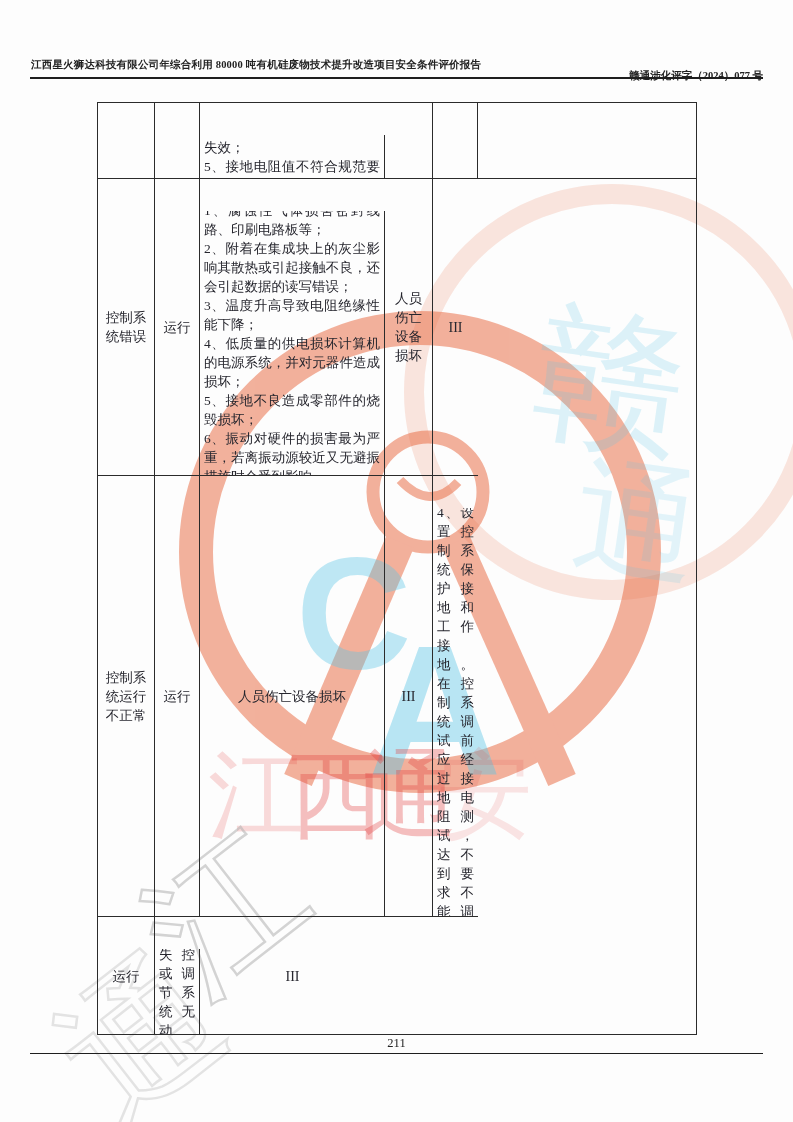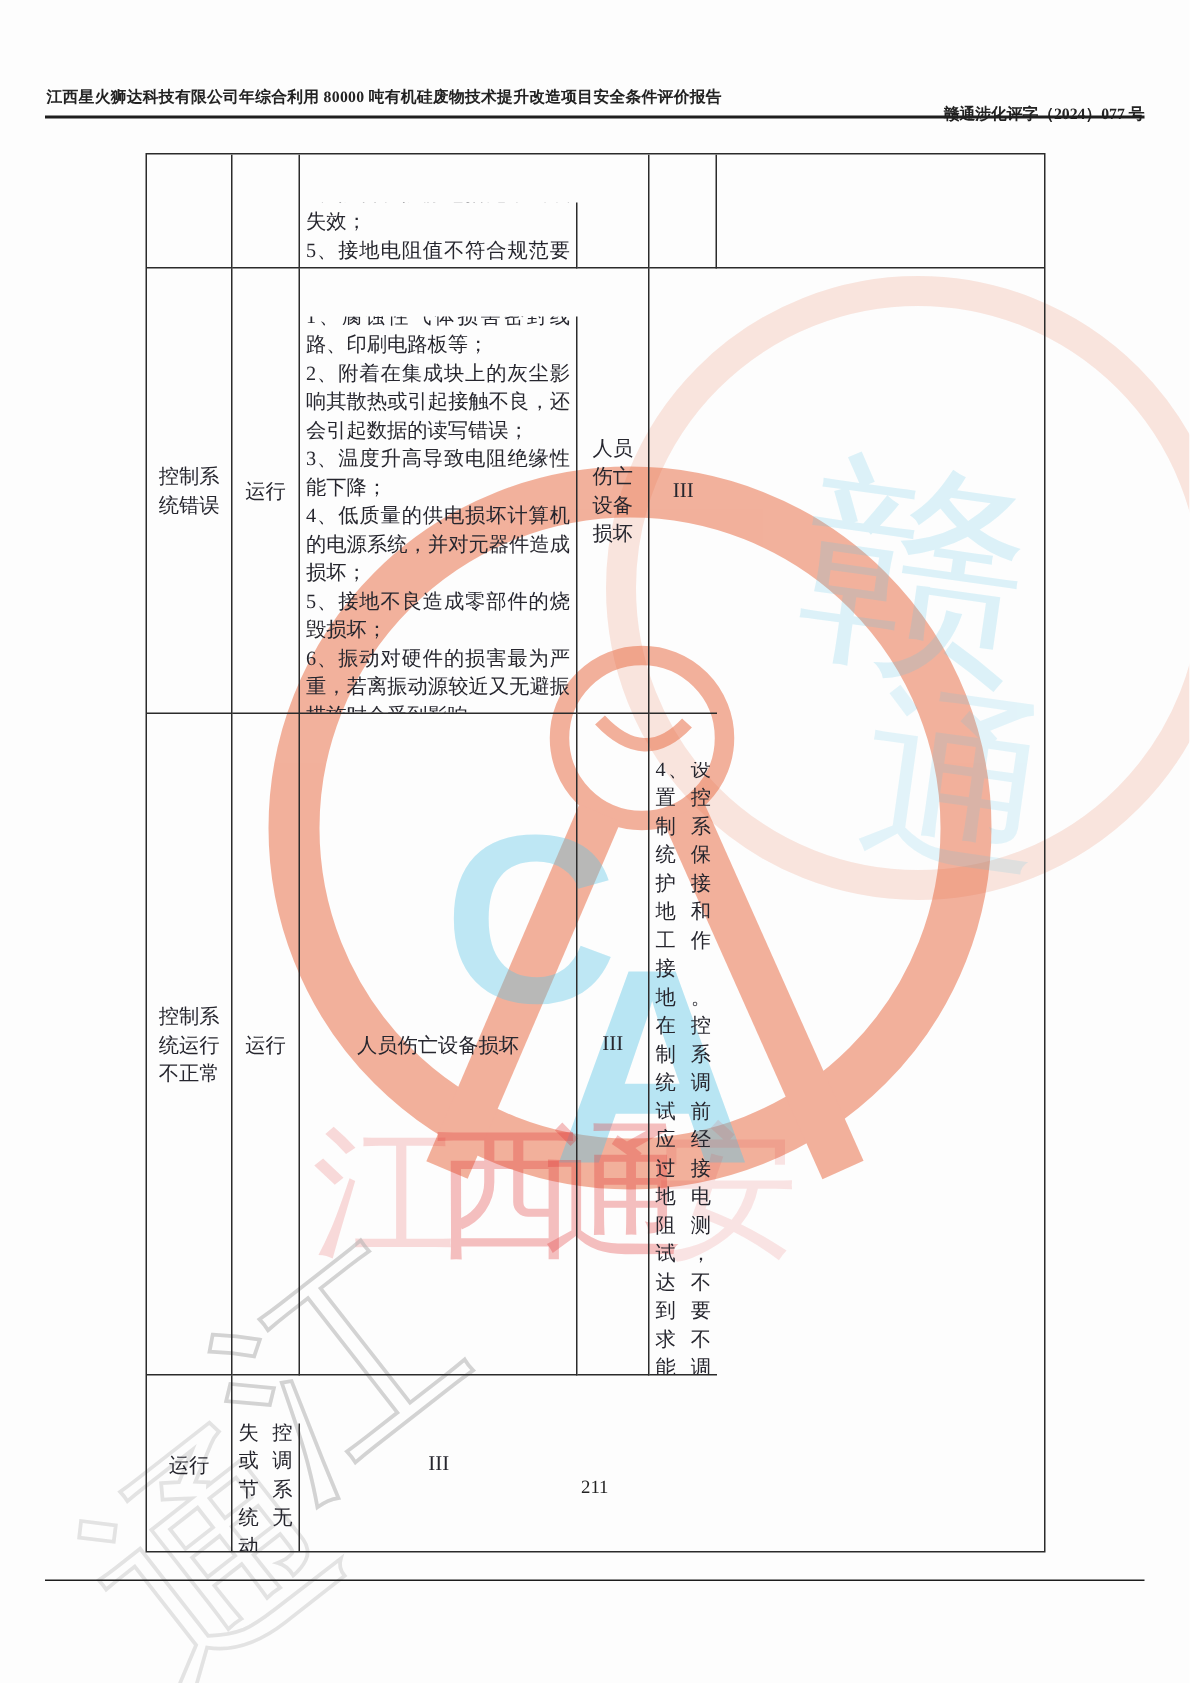--- a/index.html
+++ b/index.html
@@ -48,21 +48,21 @@
     overflow:hidden;
     color:#26262e;
   }
   .row .cell:last-child{border-right:none;}
   .r3 .cell{border-bottom:none;}
   .c-center{text-align:center;}
   .c-text{justify-content:flex-start;text-align:justify;margin-top:32px;}
   .c-level{font-family:"Liberation Serif",serif;font-size:14px;}
   
   .footer-page{
-    position:absolute;left:0;top:984px;width:793px;text-align:center;
+    position:absolute;left:0;top:1036px;width:793px;text-align:center;
     font-size:12.5px;color:#222;z-index:2;font-family:"Liberation Serif",serif;
   }
   .footer-rule{position:absolute;left:30px;top:1053px;width:733px;border-top:1.5px solid #1e1e1e;z-index:2;}
 </style>
 </head>
 <body>
 
 <div class="page">
 
   <svg class="wm" viewBox="0 0 793 1122" xmlns="http://www.w3.org/2000/svg">

